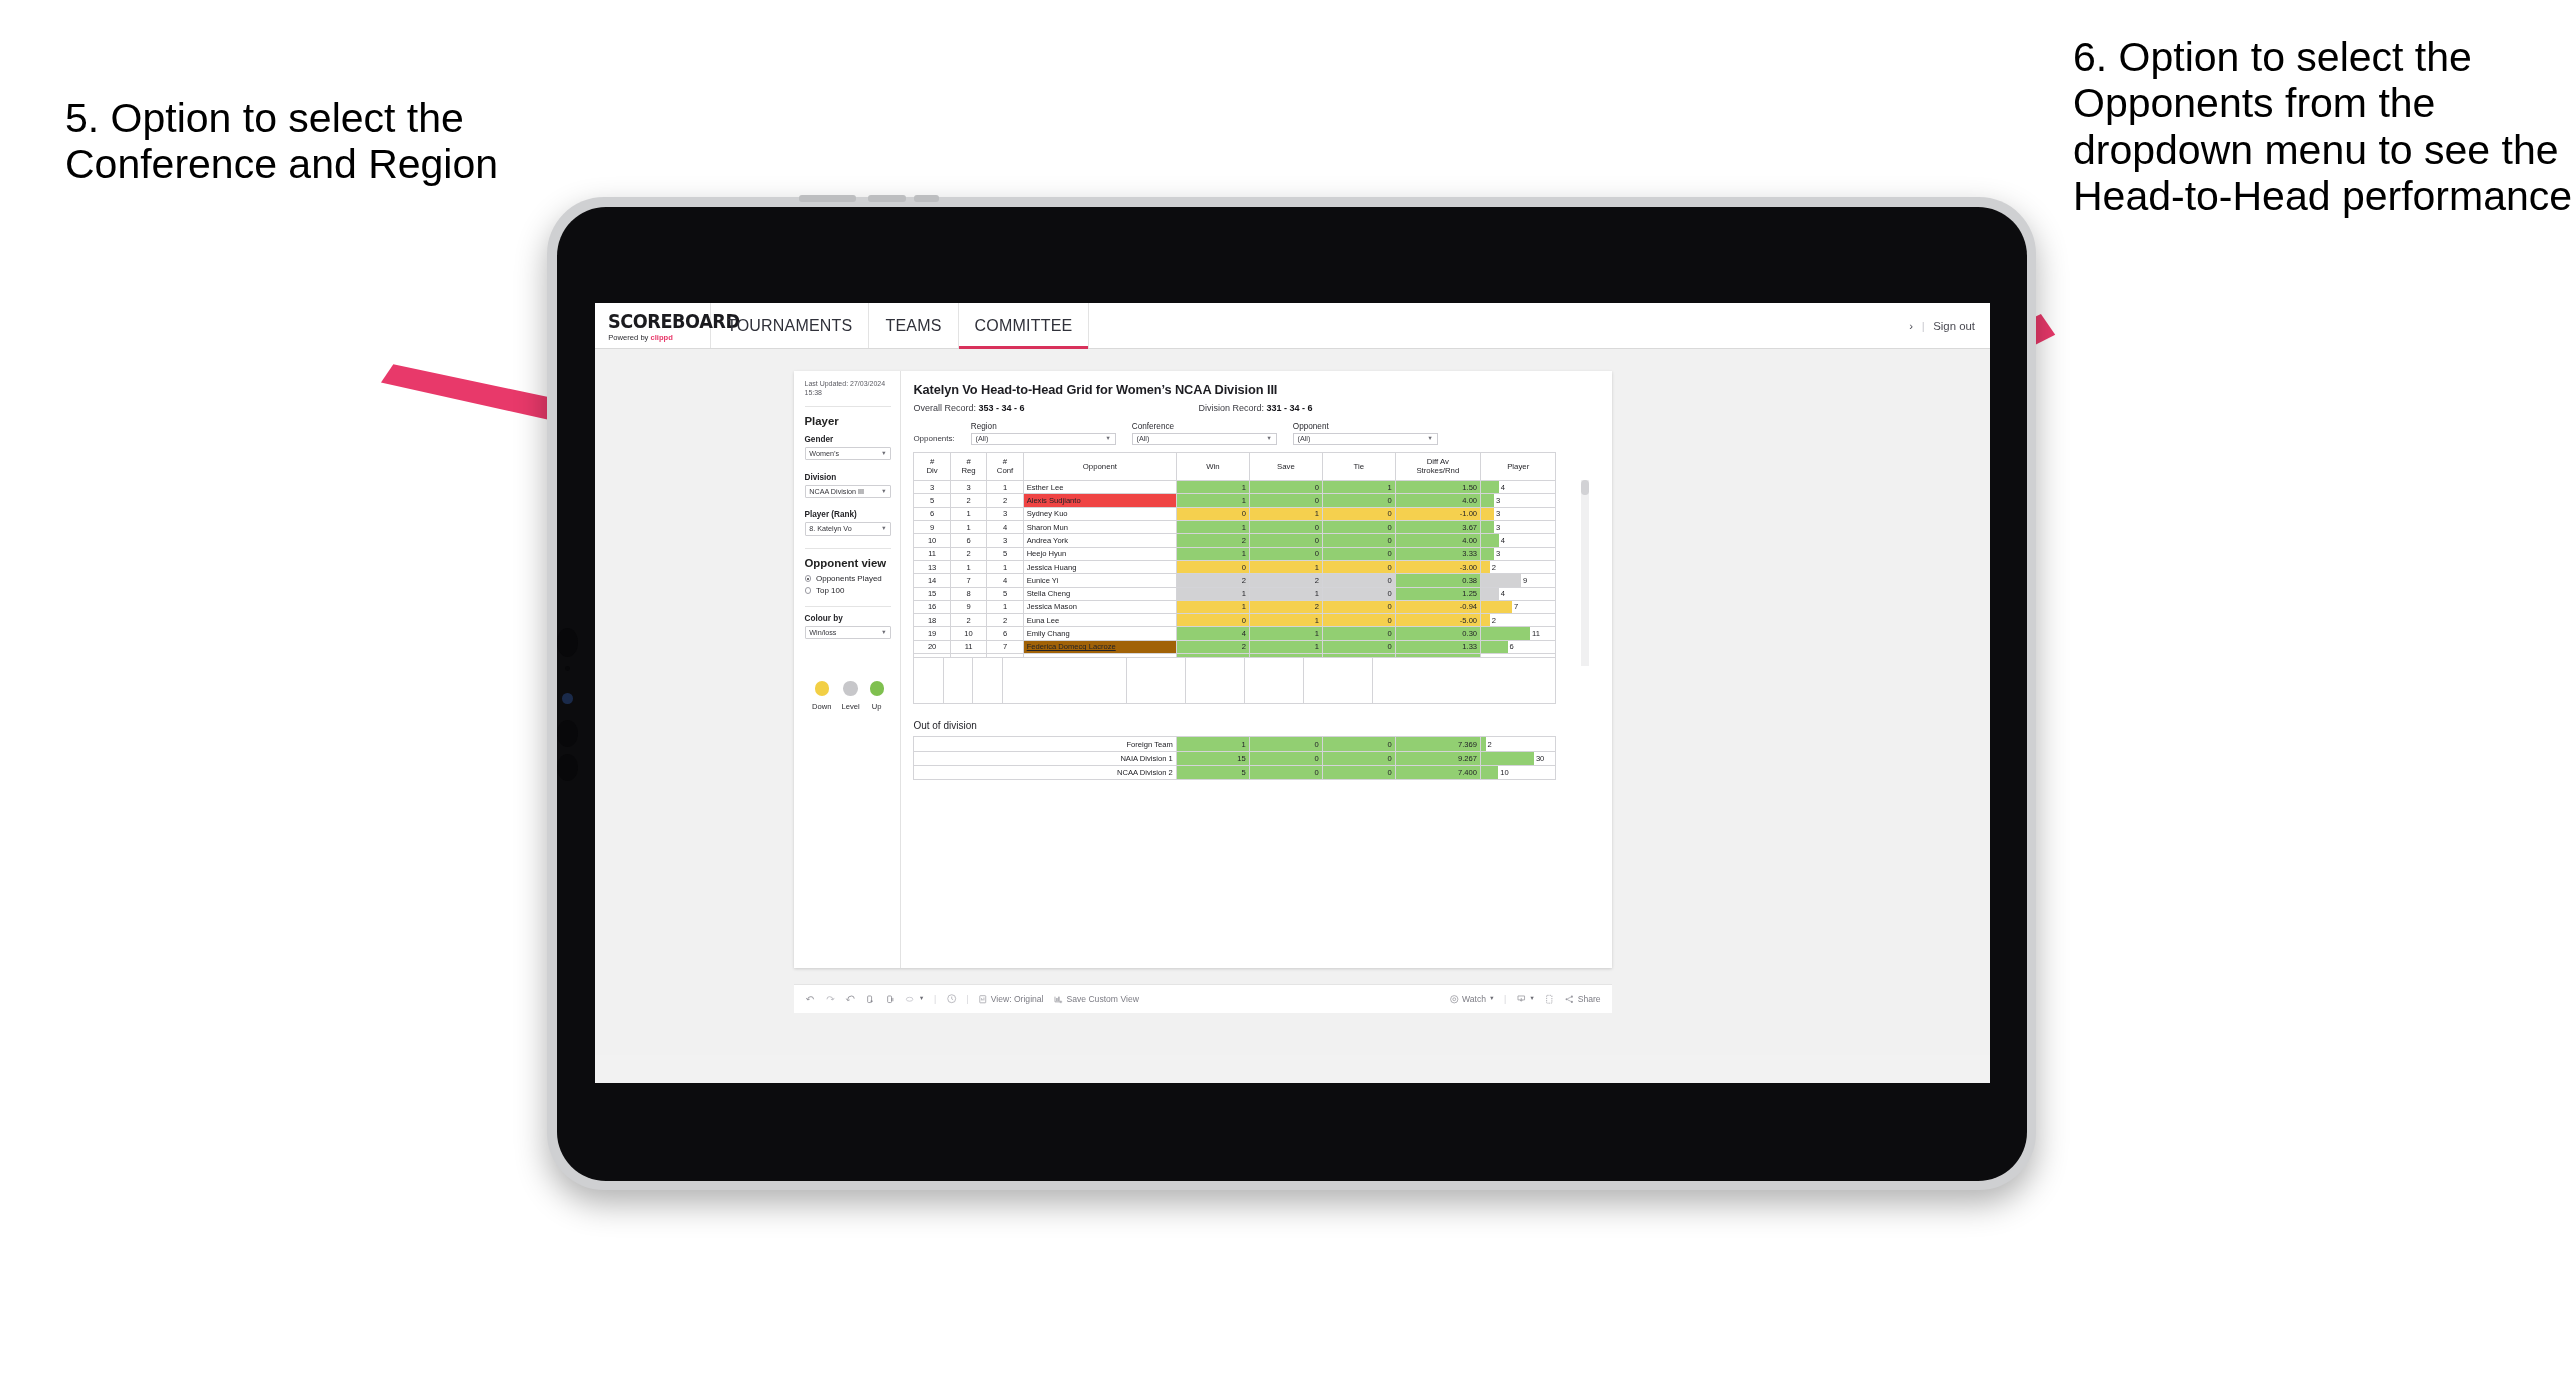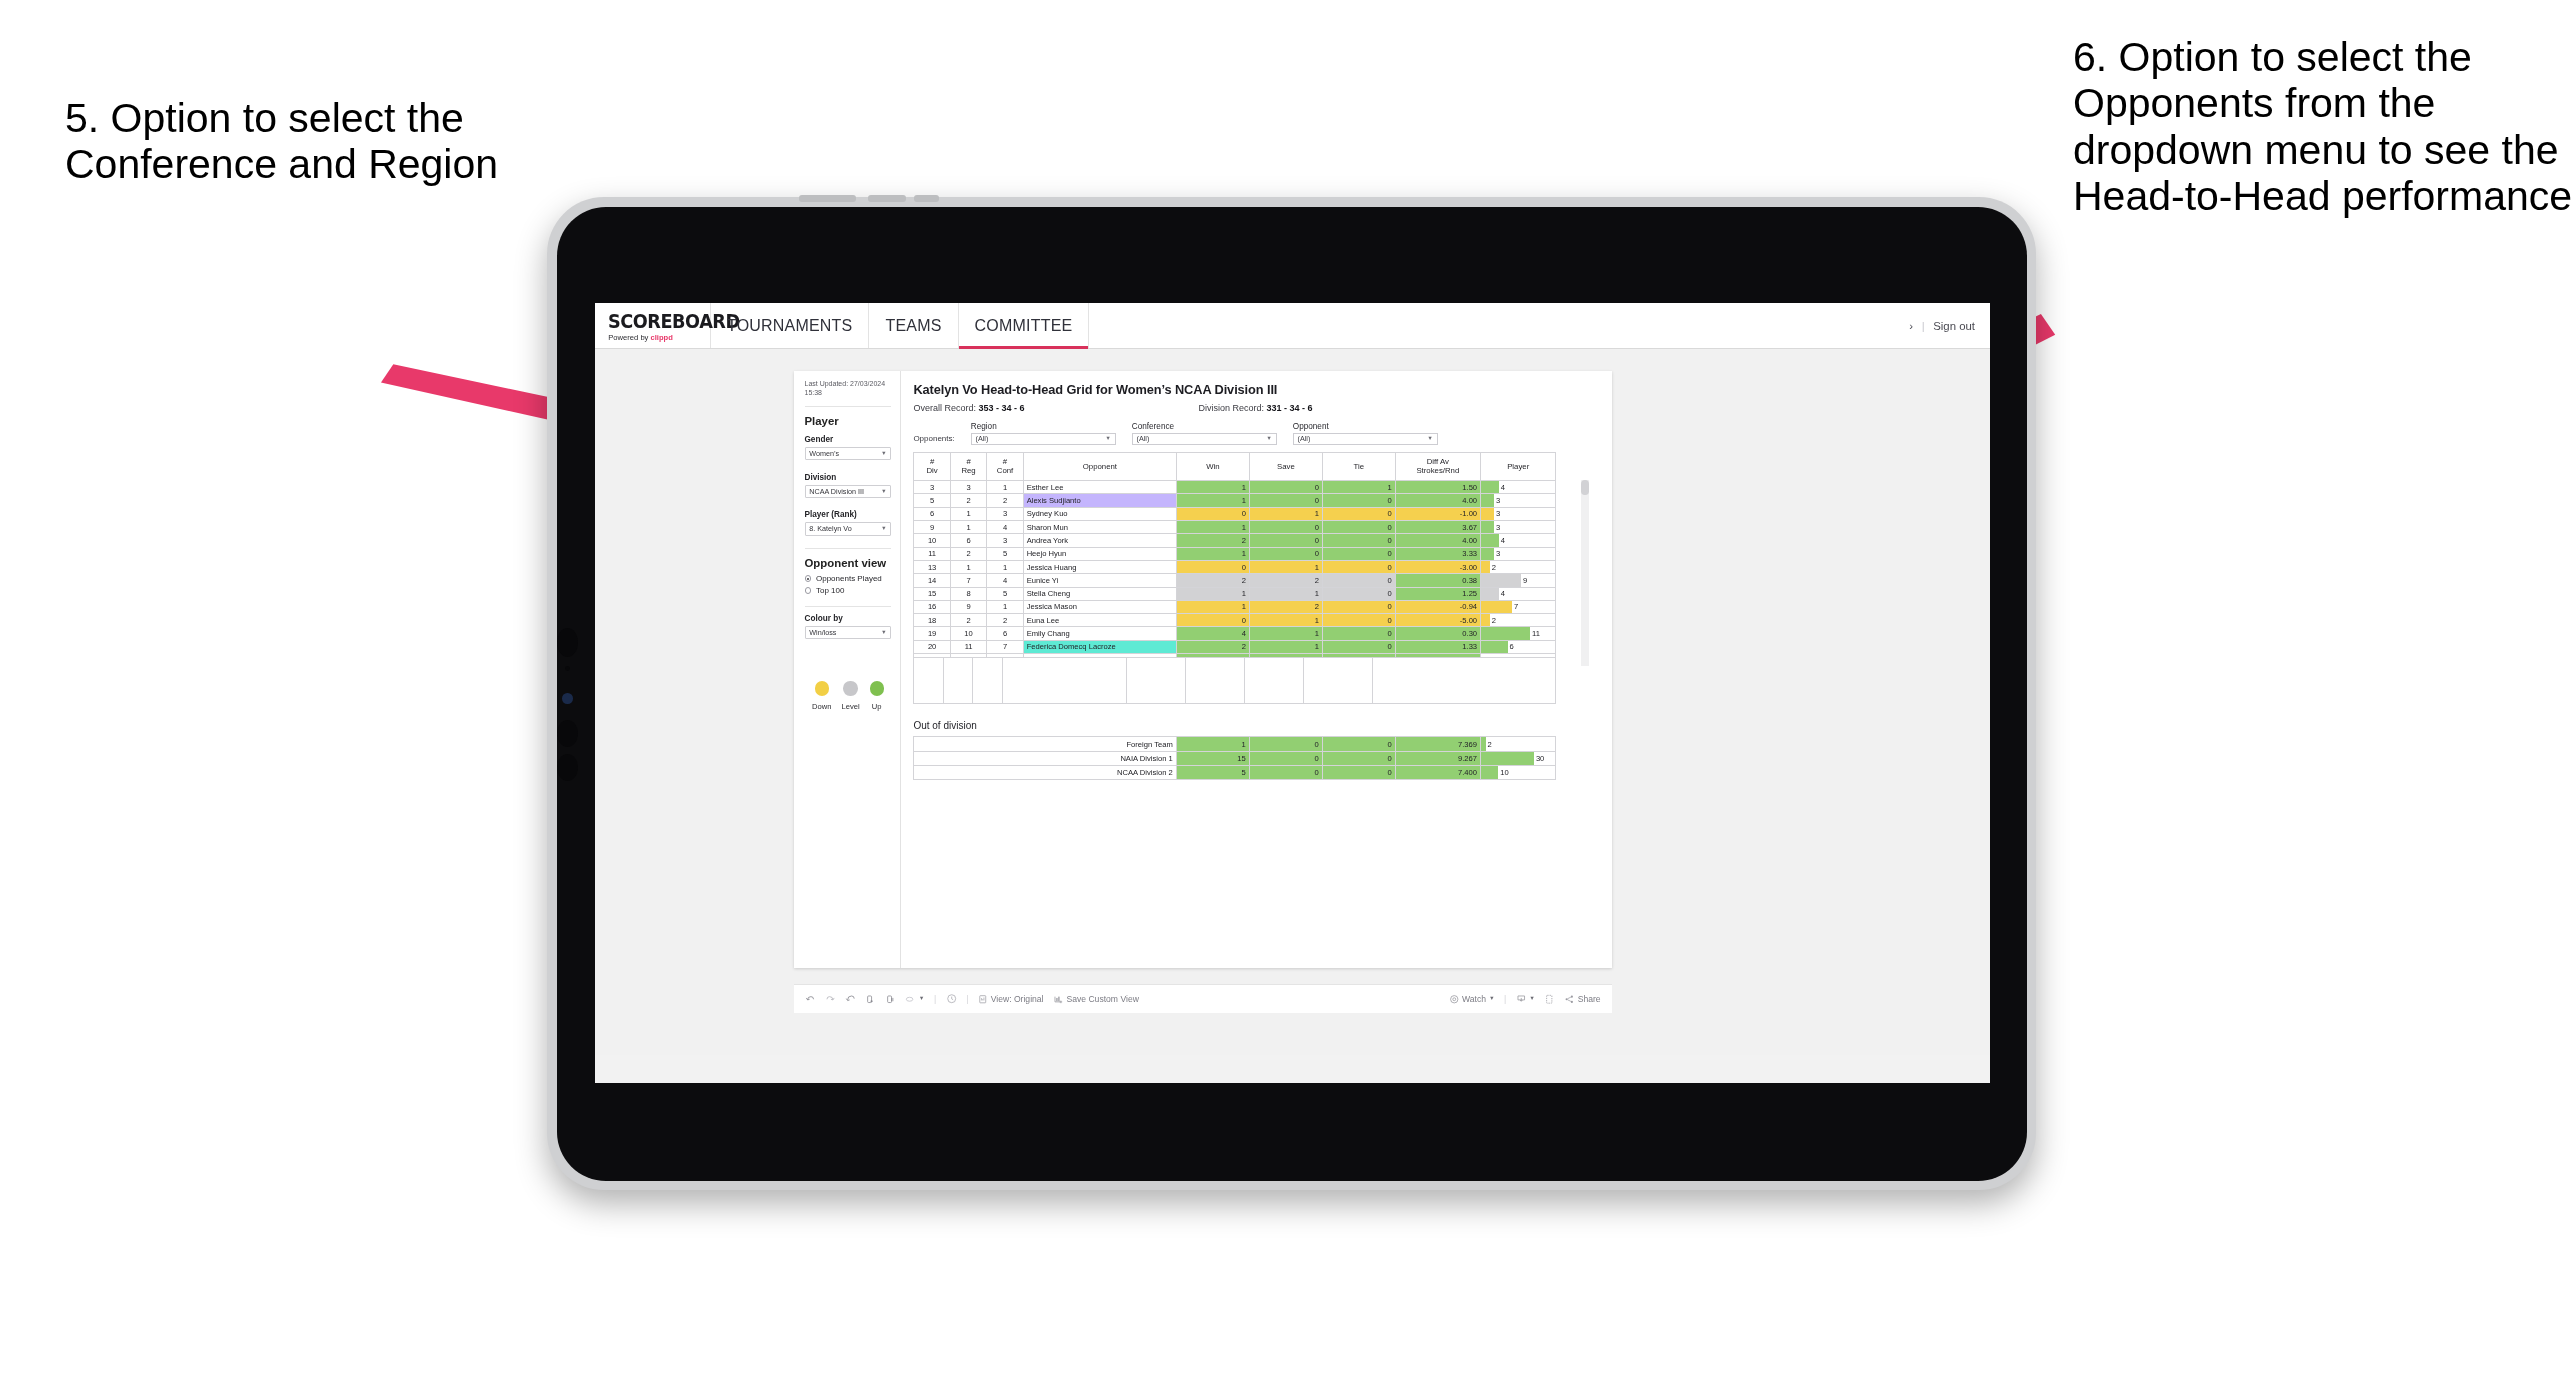--- a/index.html
+++ b/index.html
@@ -325,21 +325,21 @@
                   <td class="val" style="background: rgb(146, 207, 114);">1.50</td>
                   <td class="rnd">
                     <span class="bar" style="width:18px;background:#92cf72"></span>
                     <span class="rndv" style="left:19.7px">4</span>
                   </td>
                 </tr>
                 <tr>
                   <td class="num" style="background: rgb(255, 255, 255);">5</td>
                   <td class="num" style="background: rgb(255, 255, 255);">2</td>
                   <td class="num" style="background: rgb(255, 255, 255);">2</td>
-                  <td class="opp" style="background: #c4b5fd;">Alexis Sudjianto</td>
+                  <td class="opp" style="background: #ef4444;">Alexis Sudjianto</td>
                   <td class="val" style="background: rgb(146, 207, 114);">1</td>
                   <td class="val" style="background: rgb(146, 207, 114);">0</td>
                   <td class="val" style="background: rgb(146, 207, 114);">0</td>
                   <td class="val" style="background: rgb(146, 207, 114);">4.00</td>
                   <td class="rnd">
                     <span class="bar" style="width:13.3px;background:#92cf72"></span>
                     <span class="rndv" style="left:15px">3</span>
                   </td>
                 </tr>
                 <tr>
@@ -479,21 +479,21 @@
                   <td class="val" style="background: rgb(146, 207, 114);">0.30</td>
                   <td class="rnd">
                     <span class="bar" style="width:49px;background:#92cf72"></span>
                     <span class="rndv" style="left:51px">11</span>
                   </td>
                 </tr>
                 <tr>
                   <td class="num" style="background: rgb(255, 255, 255);">20</td>
                   <td class="num" style="background: rgb(255, 255, 255);">11</td>
                   <td class="num" style="background: rgb(255, 255, 255);">7</td>
-                  <td class="opp" style="background: #5eead4;">Federica Domecq Lacroze</td>
+                  <td class="opp" style="background: #a16207; text-decoration: underline;">Federica Domecq Lacroze</td>
                   <td class="val" style="background: rgb(146, 207, 114);">2</td>
                   <td class="val" style="background: rgb(146, 207, 114);">1</td>
                   <td class="val" style="background: rgb(146, 207, 114);">0</td>
                   <td class="val" style="background: rgb(146, 207, 114);">1.33</td>
                   <td class="rnd">
                     <span class="bar" style="width:27px;background:#92cf72"></span>
                     <span class="rndv" style="left:28.5px">6</span>
                   </td>
                 </tr>
                 <tr>

